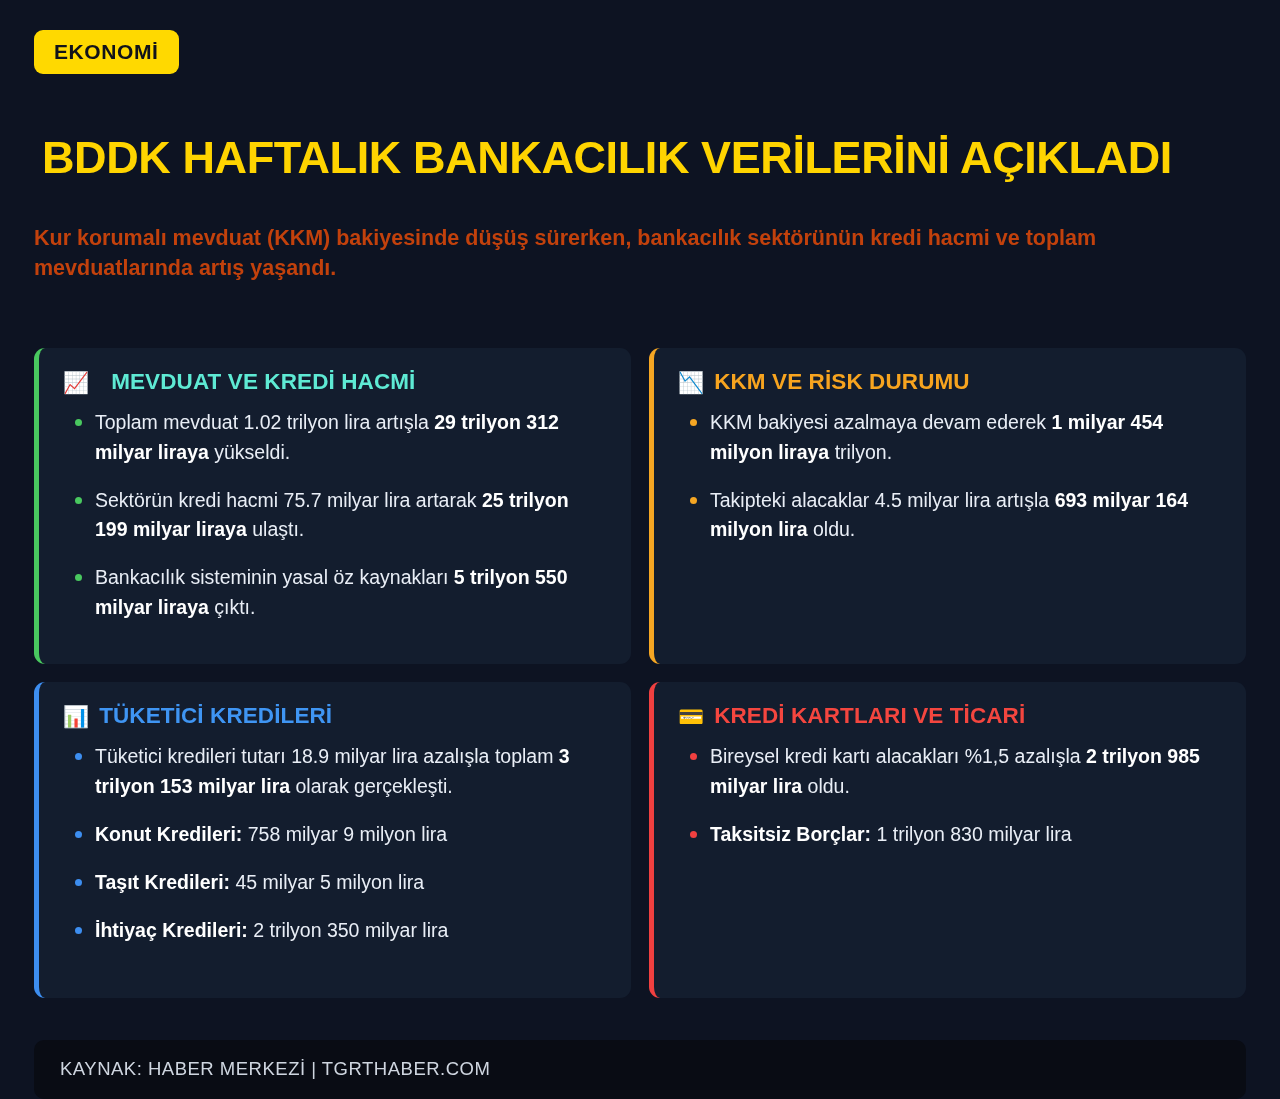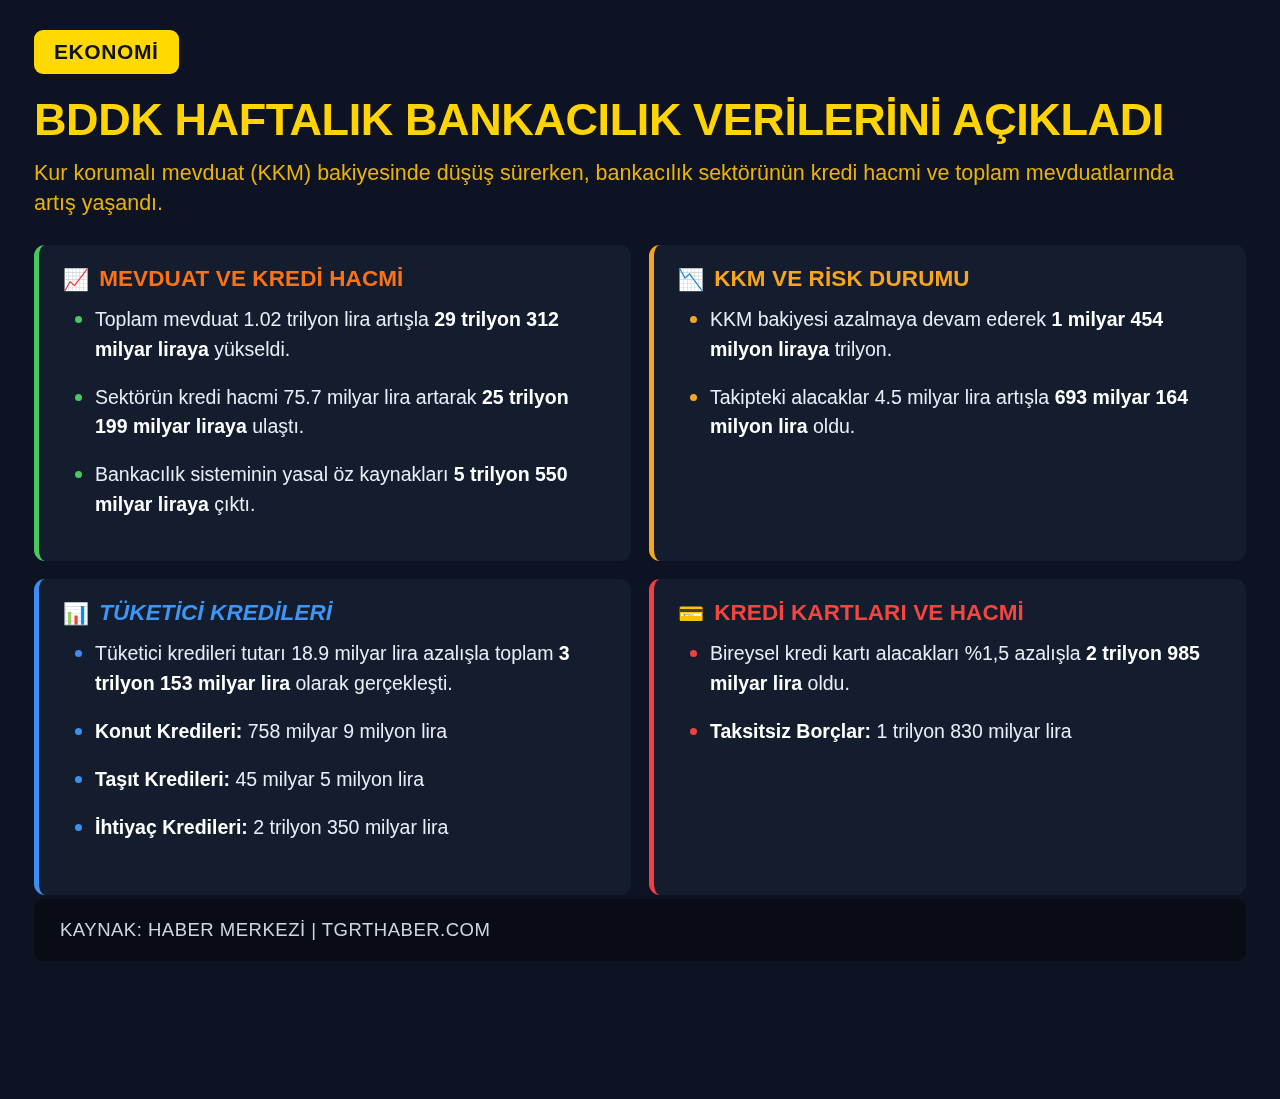--- a/index.html
+++ b/index.html
@@ -14,51 +14,52 @@
     color: #e8edf5;
     overflow: hidden;
   }
   .page {
     width: 1280px;
     height: 1099px;
     box-sizing: border-box;
     padding: 30px 34px 0 34px;
     display: flex;
     flex-direction: column;
+    gap: 38px;
   }
 
   
   .badge {
     display: inline-block;
     align-self: flex-start;
     background: #ffd900;
     color: #11131a;
     font-weight: bold;
     font-size: 21px;
     letter-spacing: 0.6px;
     padding: 11px 20px 12px 20px;
     border-radius: 9px;
     line-height: 1;
   }
   .headline {
-    margin: 22px 0 0 0;
+    margin: 22px 0 0 8px;
     font-size: 45px;
     line-height: 1.06;
     font-weight: bold;
     color: #ffd400;
     letter-spacing: -0.4px;
     white-space: nowrap;
   }
   .subhead {
-    margin: 14px 0 0 0;
+    margin: 3px 0 0 0;
     font-size: 21.5px;
     line-height: 1.42;
-    color: #eab308;
+    color: #c2410c;
     max-width: 1180px;
-    font-weight: normal;
+    font-weight: bold;
   }
 
   
   .grid {
     margin-top: 26px;
     display: grid;
     grid-template-columns: 1fr 1fr;
     gap: 18px 18px;
   }
   .card {
@@ -107,29 +108,29 @@
     left: 2px;
     top: 11px;
     width: 7px;
     height: 7px;
     border-radius: 50%;
   }
   ul.items li b { font-weight: bold; color: #ffffff; }
 
   
   .card.green  { border-left-color: #49c85f; }
-  .card.green  .card-title { color: #f97316; }
+  .card.green  .card-title { color: #5eead4; margin-left: 12px; }
   .card.green  .dot { background: #49c85f; }
 
   .card.orange { border-left-color: #f5a623; }
   .card.orange .card-title { color: #f7a41f; text-align: center; }
   .card.orange .dot { background: #f5a623; }
 
   .card.blue   { border-left-color: #3d8ef0; }
-  .card.blue   .card-title { color: #3f95f3; font-style: italic; }
+  .card.blue   .card-title { color: #3f95f3; }
   .card.blue   .dot { background: #3d8ef0; }
 
   .card.red    { border-left-color: #f04040; }
   .card.red    .card-title { color: #f4463f; }
   .card.red    .dot { background: #f04040; }
 
   
   .footer {
     margin-top: 4px;
     background: #090c14;
@@ -187,21 +188,21 @@
         <ul class="items">
           <li><span class="dot"></span><span>Tüketici  kredileri tutarı 18.9 milyar lira azalışla toplam </span><b>3 trilyon 153 milyar lira</b><span> olarak gerçekleşti.</span></li>
           <li><span class="dot"></span><b>Konut Kredileri:</b><span> 758 milyar 9 milyon lira</span></li>
           <li><span class="dot"></span><b>Taşıt Kredileri:</b><span> 45 milyar 5 milyon lira</span></li>
           <li><span class="dot"></span><b>İhtiyaç Kredileri:</b><span> 2 trilyon 350 milyar lira</span></li>
         </ul>
       </div>
       <div class="card red">
         <div class="card-head">
           <span class="card-icon">💳</span>
-          <span class="card-title">KREDİ KARTLARI VE HACMİ</span>
+          <span class="card-title">KREDİ KARTLARI VE TİCARİ</span>
         </div>
         <ul class="items">
           <li><span class="dot"></span><span>Bireysel kredi kartı alacakları %1,5 azalışla </span><b>2 trilyon 985 milyar lira</b><span> oldu.</span></li>
           <li><span class="dot"></span><b>Taksitsiz Borçlar:</b><span> 1 trilyon 830 milyar lira</span></li>
         </ul>
       </div>
     </div>
 
   <div class="footer">
     <span class="footer-text">KAYNAK: HABER MERKEZİ | TGRTHABER.COM</span>

